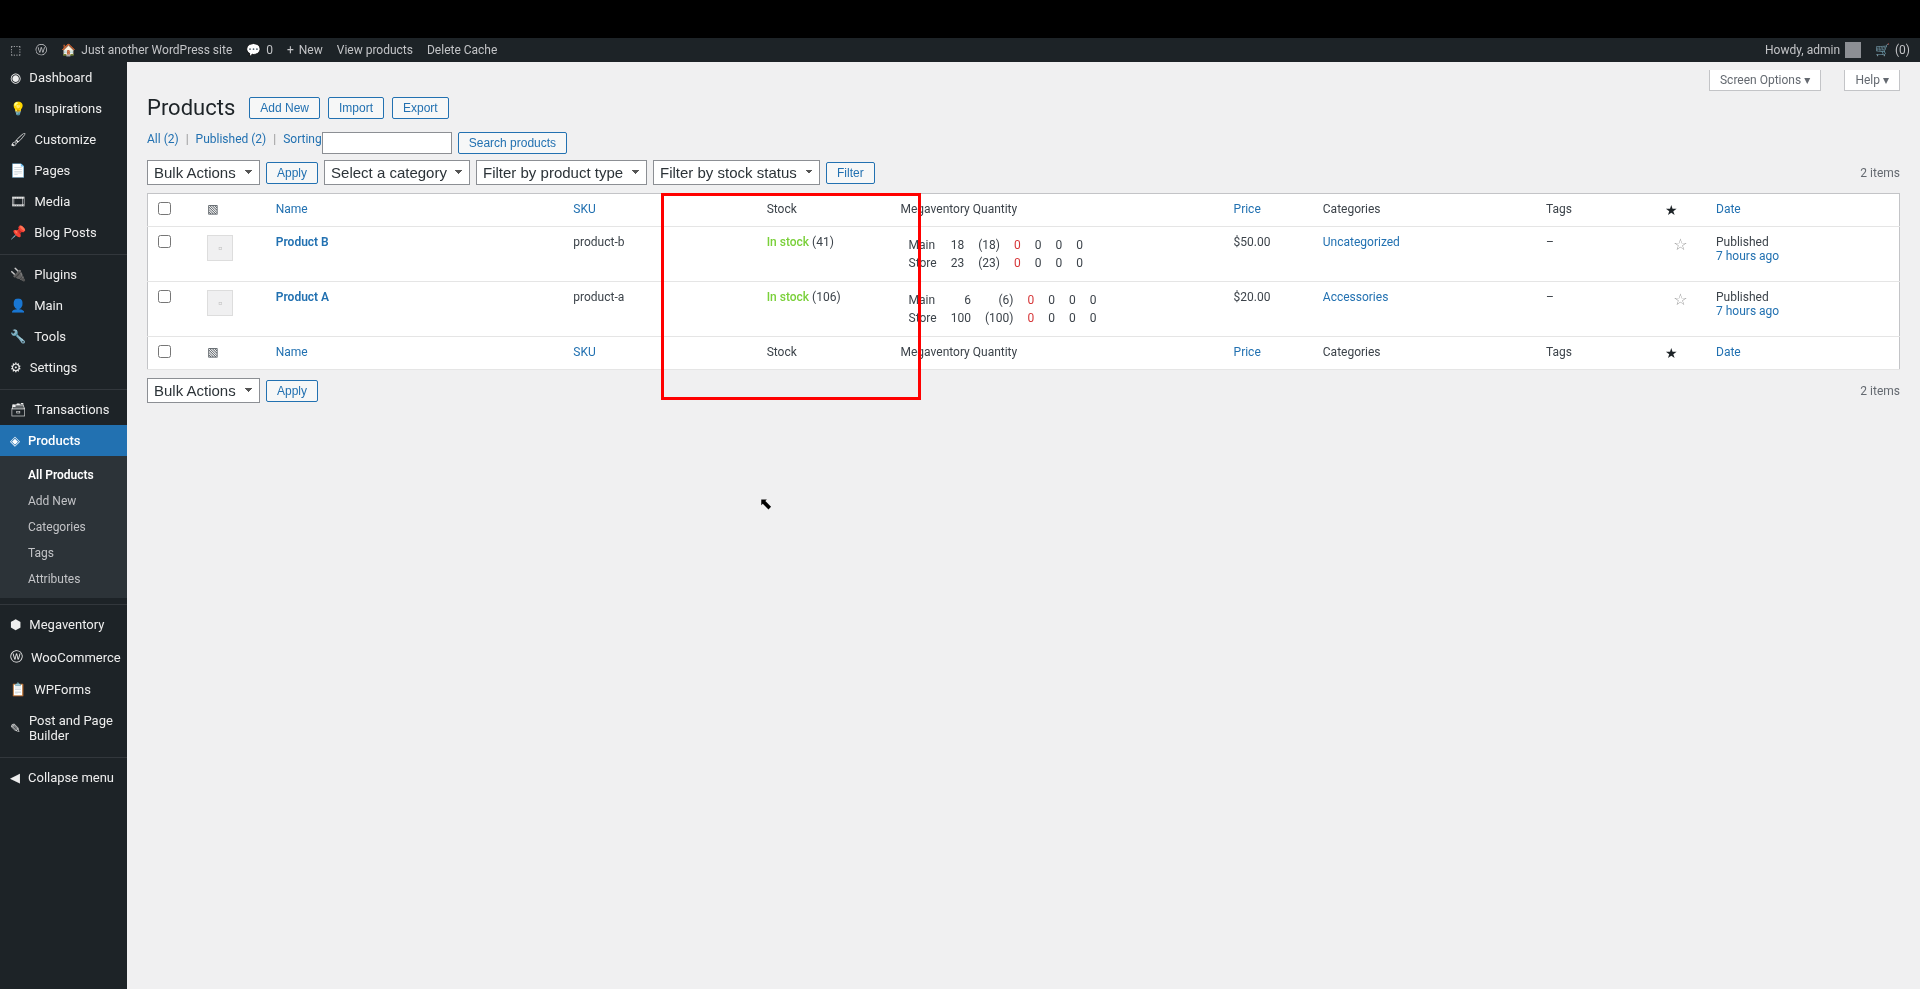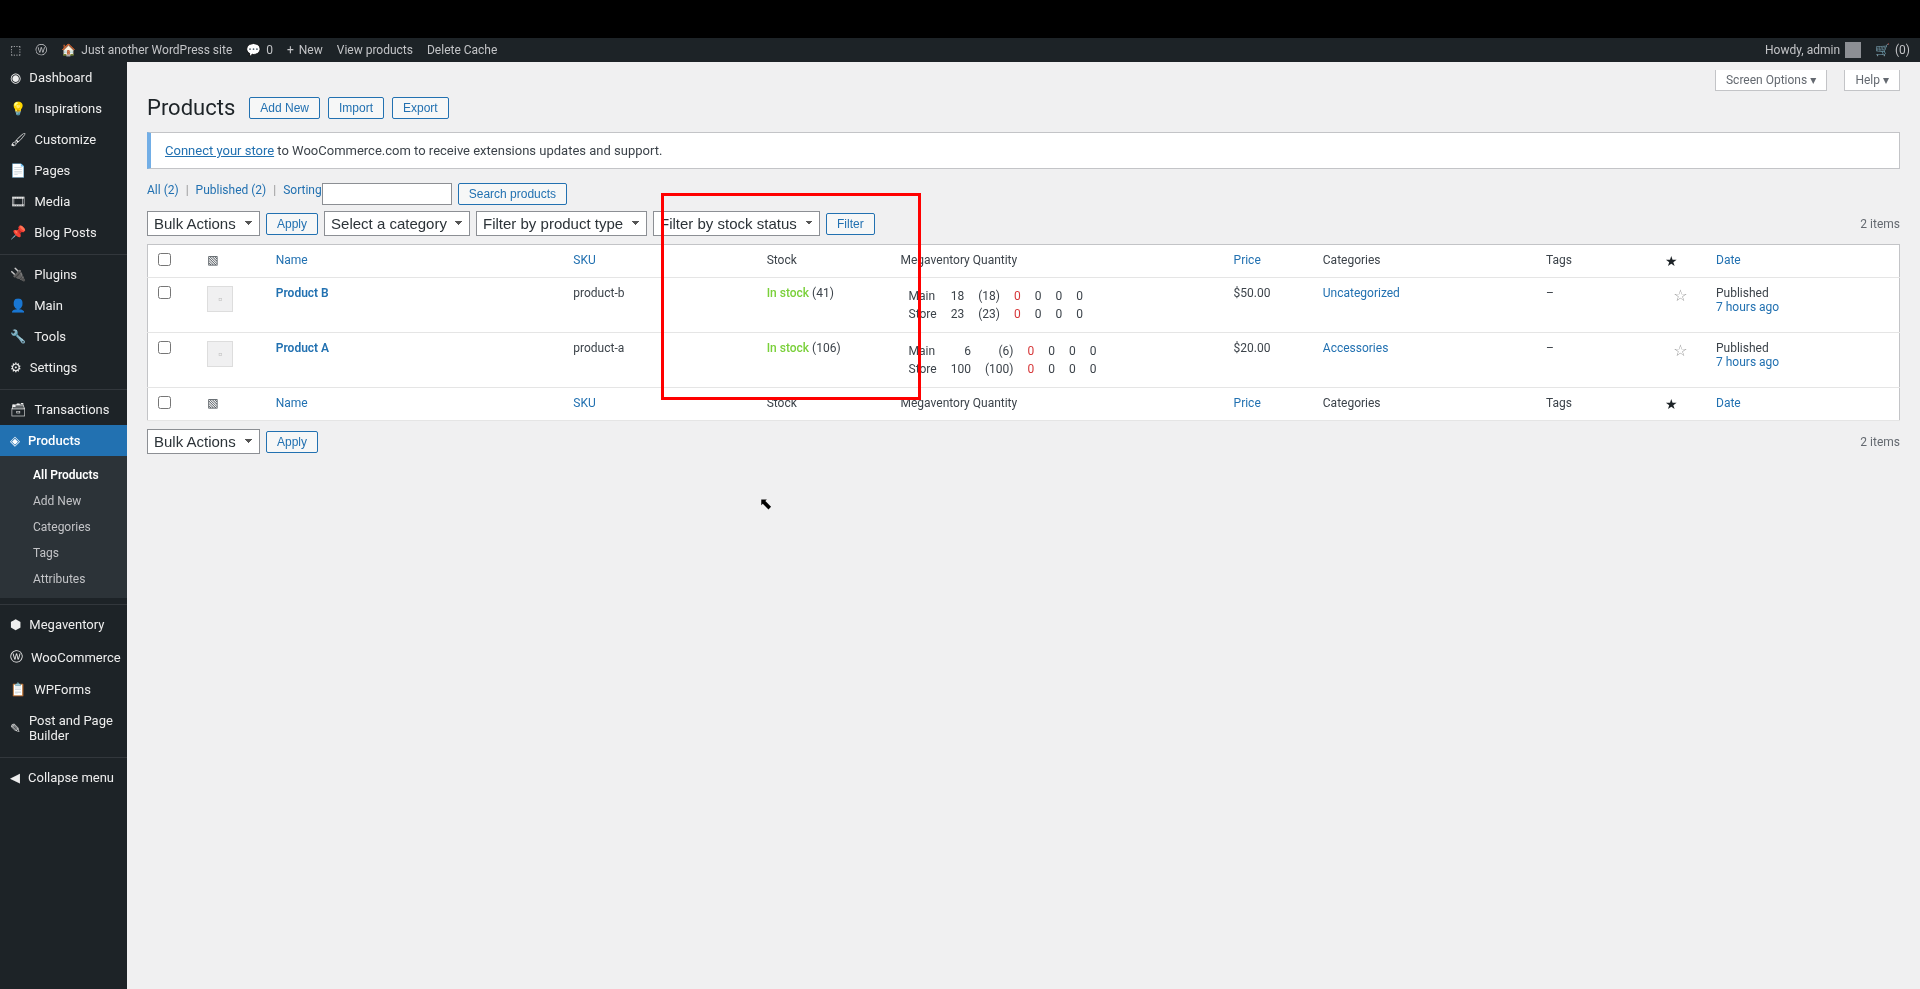--- a/index.html
+++ b/index.html
@@ -9,25 +9,25 @@
 .adminbar-left, .adminbar-right { display: flex; align-items: center; gap: 14px; }
 .adminbar-item { display: inline-flex; align-items: center; gap: 5px; cursor: pointer; }
 .icon { display: inline-block; }
 .layout { display: flex; min-height: calc(100vh - 62px); }
 .sidebar { width: 127px; background: #1d2327; color: #c3c4c7; font-size: 13px; flex-shrink: 0; }
 .menu-item { display: flex; align-items: center; gap: 8px; padding: 8px 10px; cursor: pointer; color: #eee; }
 .menu-item.sep { border-top: 1px solid #32373c; margin-top: 6px; padding-top: 12px; }
 .menu-item.current { background: #2271b1; color: #fff; font-weight: 500; position: relative; }
 .menu-item.current::after { content: ""; position: absolute; right: -6px; top: 50%; margin-top: -6px; border: 6px solid transparent; border-right-color: #f0f0f1; }
 .submenu { background: #2c3338; padding: 6px 0; }
-.submenu-item { padding: 6px 0; cursor: pointer; color: #c3c4c7; font-size: 12px; margin-left: 33px; }
+.submenu-item { padding: 6px 28px; cursor: pointer; color: #c3c4c7; font-size: 12px; }
 .submenu-item.active { color: #fff; font-weight: 600; }
 .content { flex: 1; padding: 8px 20px 20px 20px; background: #f0f0f1; position: relative; }
 .topscreen { text-align: right; margin-bottom: 4px; }
-.tabbtn { display: inline-block; border: 1px solid #c3c4c7; border-top: none; background: #fff; padding: 3px 10px; font-size: 12px; color: #646970; cursor: pointer; margin-left: 14px; }
+.tabbtn { display: inline-block; border: 1px solid #c3c4c7; border-top: none; background: #fff; padding: 3px 10px; font-size: 12px; color: #646970; cursor: pointer; margin-left: 20px; }
 .heading-row { display: flex; align-items: center; gap: 8px; margin-bottom: 12px; }
 .heading-row h1 { font-size: 22px; font-weight: 400; color: #1d2327; margin-right: 6px; }
 .btn { border: 1px solid #2271b1; color: #2271b1; background: #f6f7f7; padding: 3px 10px; font-size: 12px; cursor: pointer; border-radius: 2px; }
 .notice { background: #fff; border: 1px solid #c3c4c7; border-left: 4px solid #72aee6; padding: 10px 14px; margin-bottom: 14px; font-size: 13px; }
 .notice a { color: #2271b1; text-decoration: underline; }
 .subsub { font-size: 12px; color: #646970; margin-bottom: 8px; }
 .subsub a { color: #2271b1; text-decoration: none; }
 .subsub .sep { color: #999; margin: 0 4px; }
 .topbar2 { display: flex; justify-content: flex-start; align-items: center; margin-bottom: 6px; }
 .searchbox { display: flex; gap: 6px; }
@@ -188,23 +188,20 @@
       <span class="tabbtn">Help ▾</span>
     </div>
 
     <div class="heading-row">
       <h1>Products</h1>
       <button class="btn">Add New</button>
       <button class="btn">Import</button>
       <button class="btn">Export</button>
     </div>
 
-    <div class="notice">
-      <a href="#" class="link">Connect your store</a><span> to WooCommerce.com to receive extensions updates and support.</span>
-    </div>
 
     <div class="topbar2">
       <div class="subsub">
         <a href="#">All (2)</a>
         <span class="sep">|</span>
         <a href="#">Published (2)</a>
         <span class="sep">|</span>
         <a href="#">Sorting</a>
       </div>
       <div class="searchbox">

